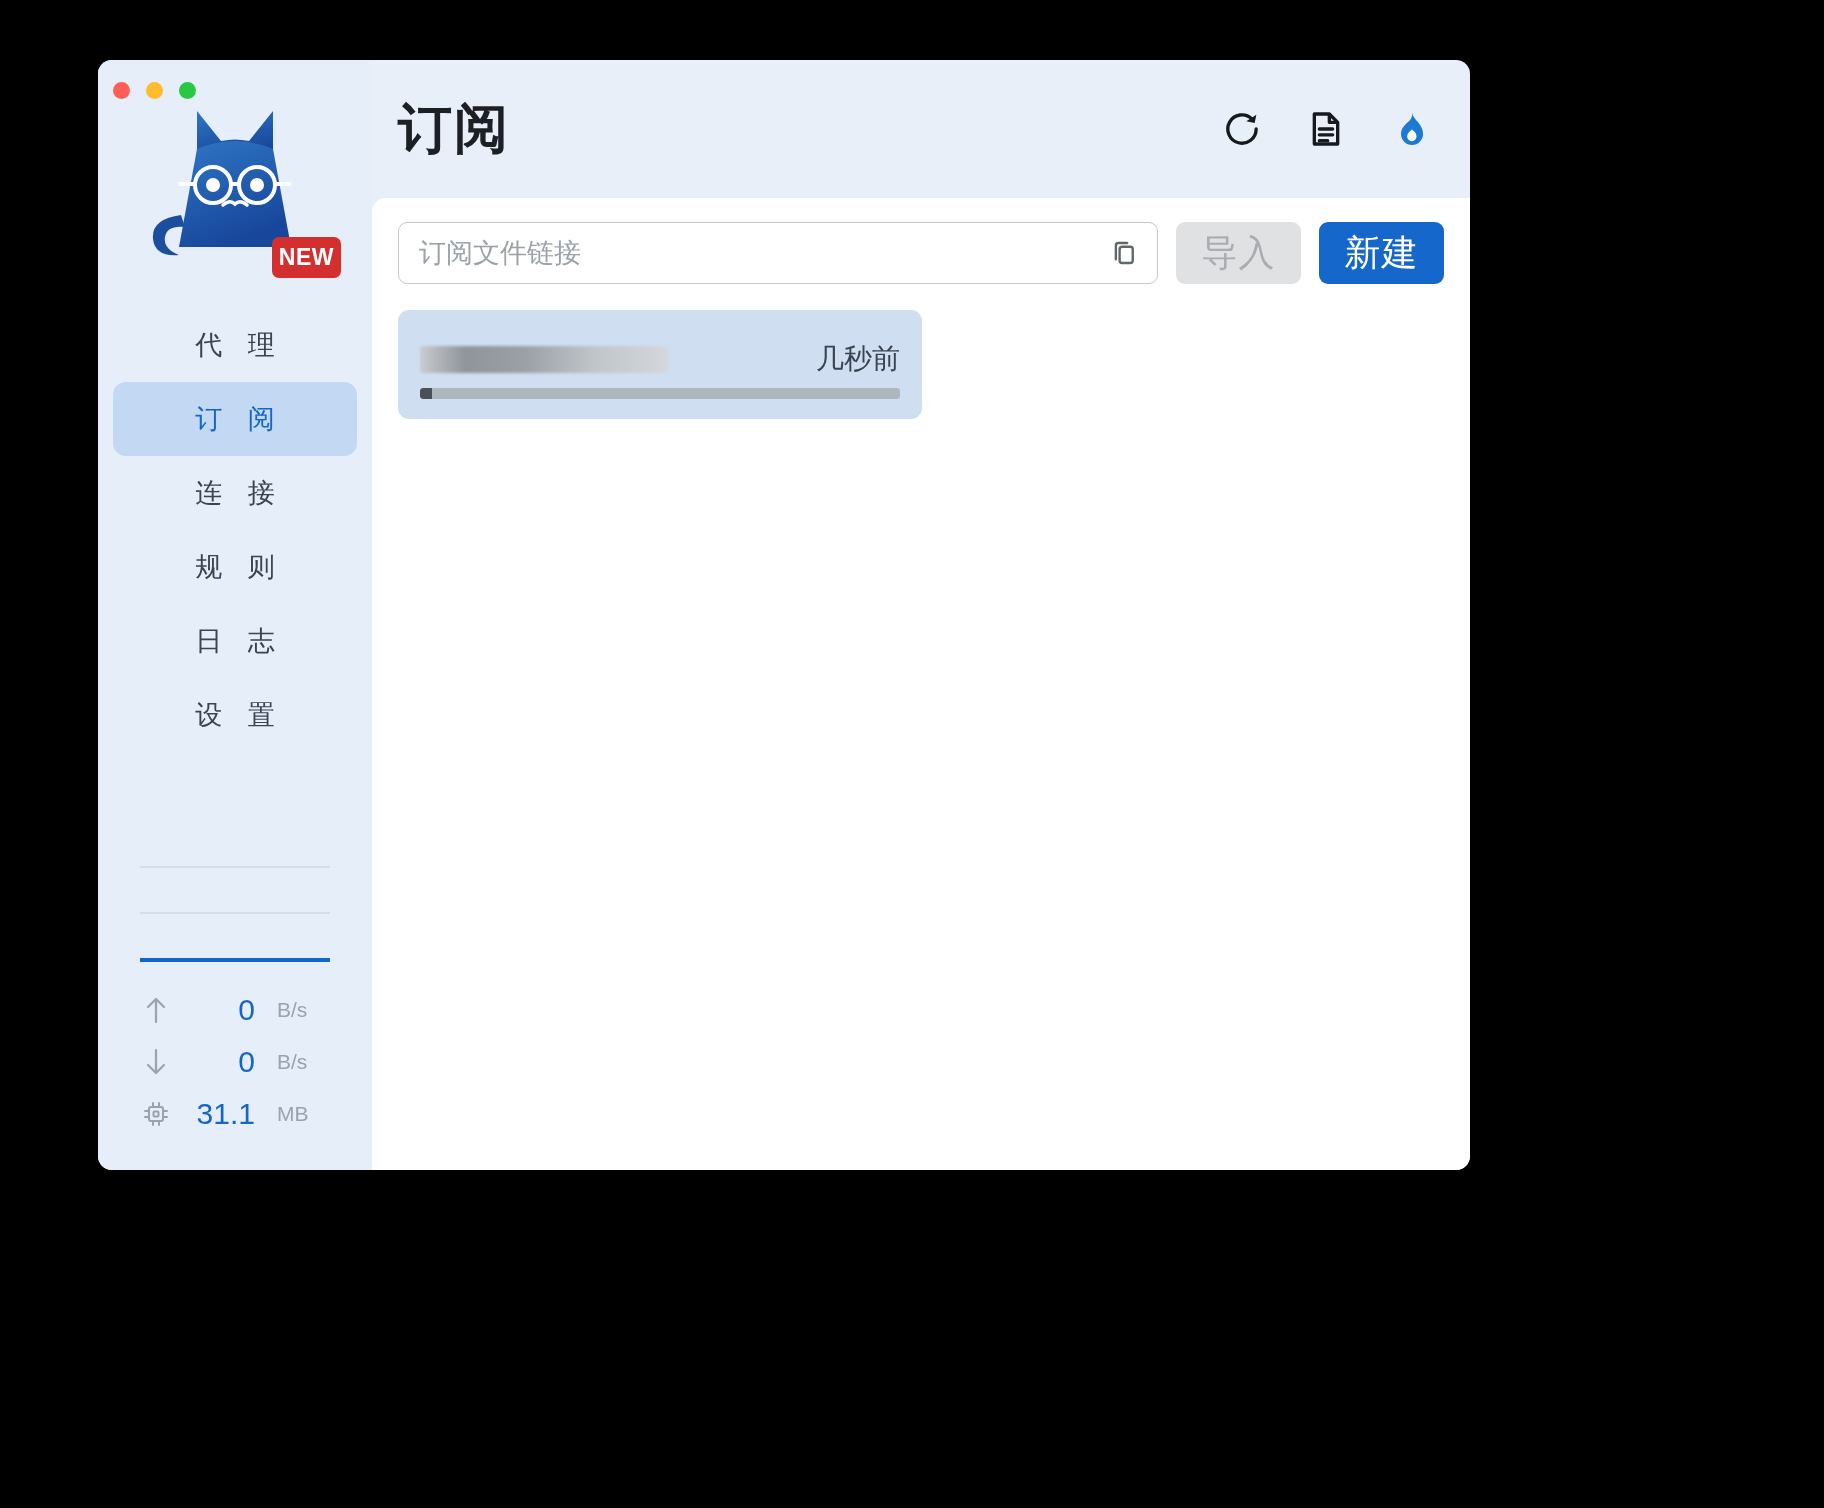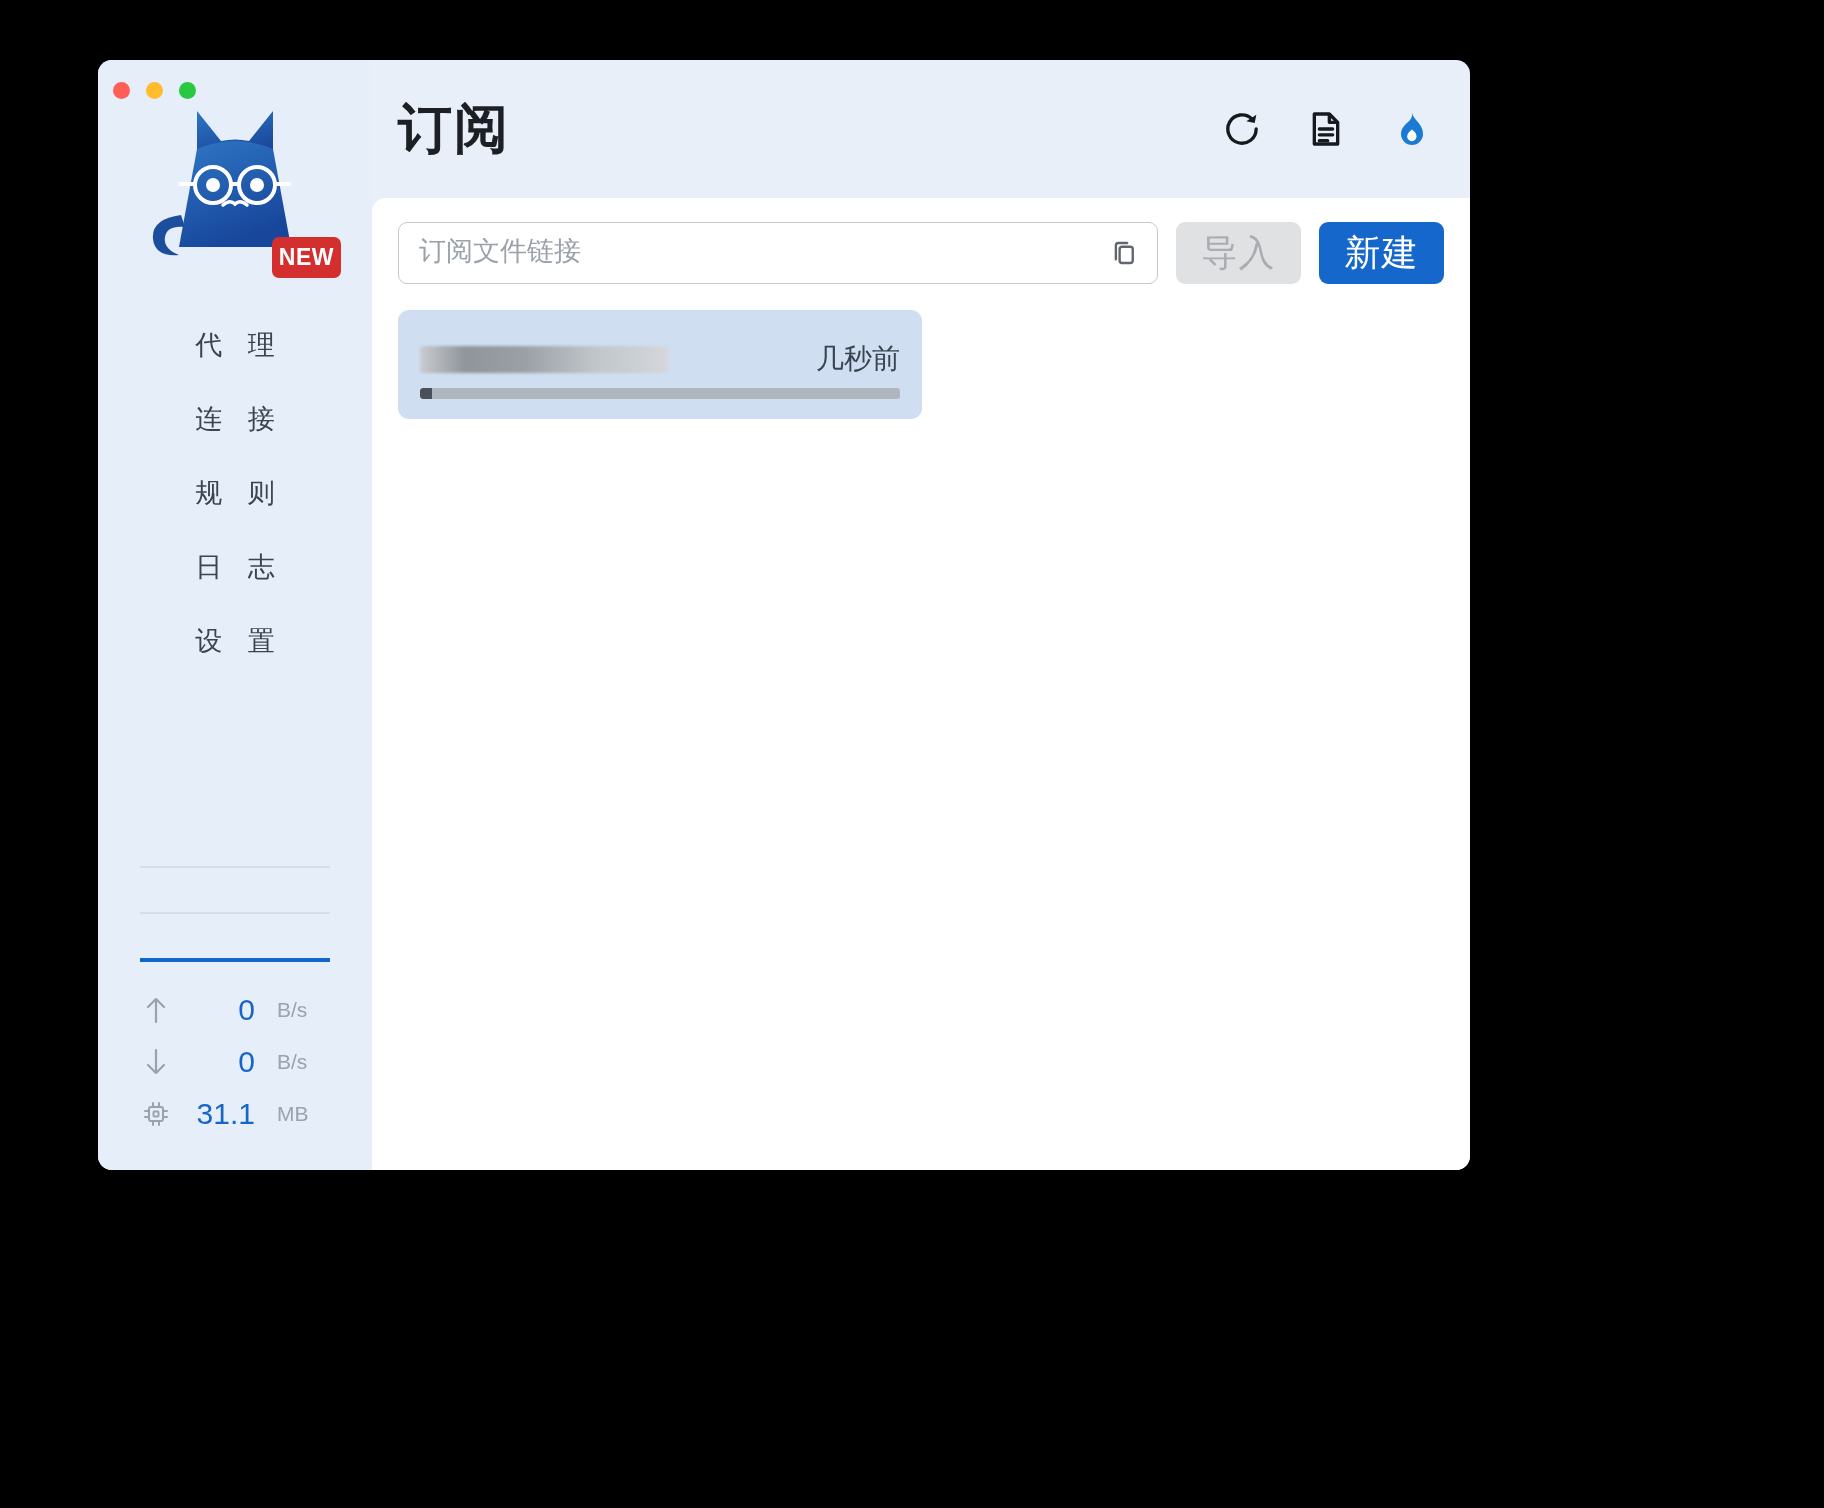--- a/index.html
+++ b/index.html
@@ -169,21 +169,21 @@
     align-items: center;
     padding: 0 18px 0 20px;
     background: #ffffff;
   }
   #url-input {
     flex: 1;
     border: none;
     outline: none;
     font-size: 27px;
     color: #2b3038;
-    font-family: Liberation Mono, monospace;
+    font-family: Liberation Serif, serif;
     background: transparent;
   }
   #url-input::placeholder { color: #9ba1a9; }
 
   .btn {
     height: 62px;
     min-width: 125px;
     border: none;
     border-radius: 9px;
     font-size: 36px;
@@ -267,20 +267,21 @@
         <line x1="140" y1="87" x2="156" y2="87" stroke="#ffffff" stroke-width="4"></line>
         <circle cx="78" cy="88" r="7" fill="#ffffff"></circle>
         <circle cx="122" cy="88" r="7" fill="#ffffff"></circle>
         <path d="M88 108 Q95 102 100 107 Q105 102 112 108" fill="none" stroke="#ffffff" stroke-width="3.5" stroke-linecap="round"></path>
       </svg>
       <span class="new-badge">NEW</span>
     </div>
 
     <nav id="nav">
       <div class="nav-item">代 理</div>
+      <div class="nav-item active">订 阅</div>
       <div class="nav-item">连 接</div>
       <div class="nav-item">规 则</div>
       <div class="nav-item">日 志</div>
       <div class="nav-item">设 置</div>
     </nav>
 
     <div class="divider-block">
       <div class="div-line"></div>
       <div class="div-gap"></div>
       <div class="div-line"></div>

